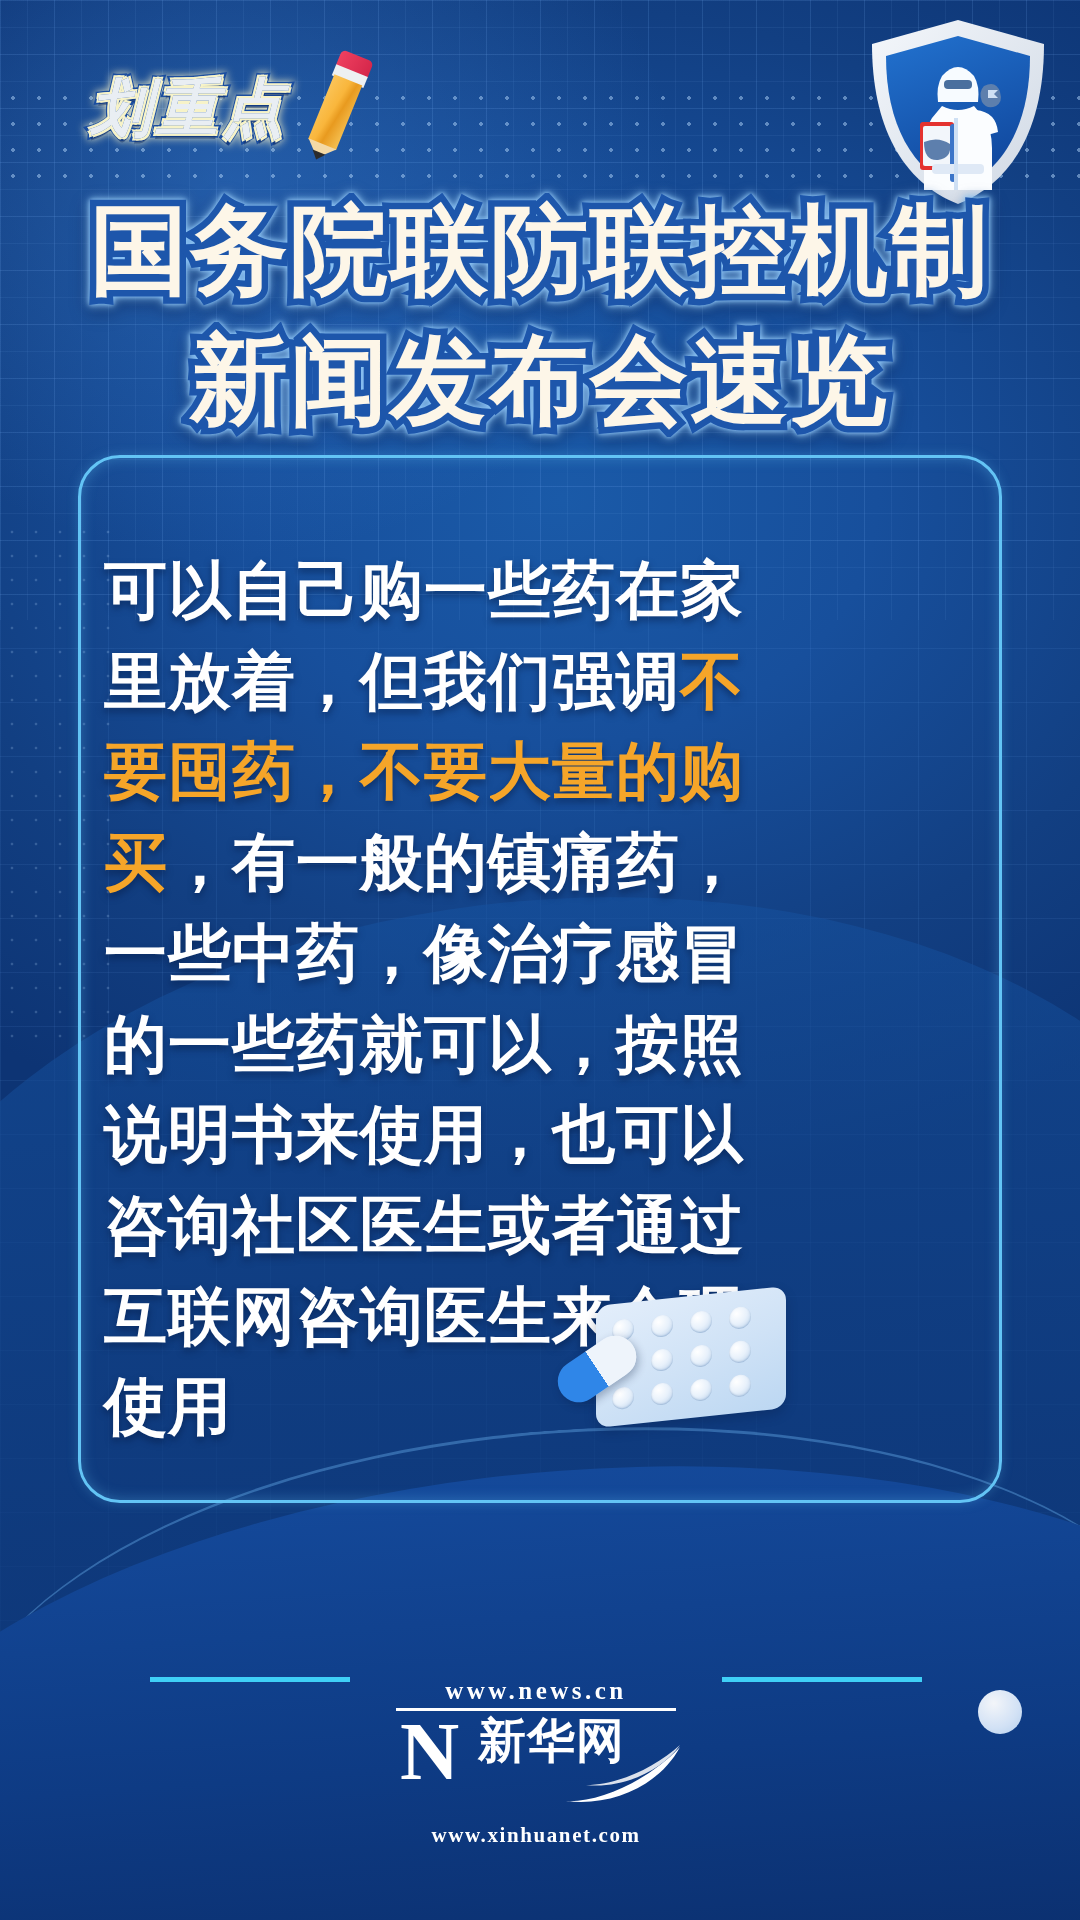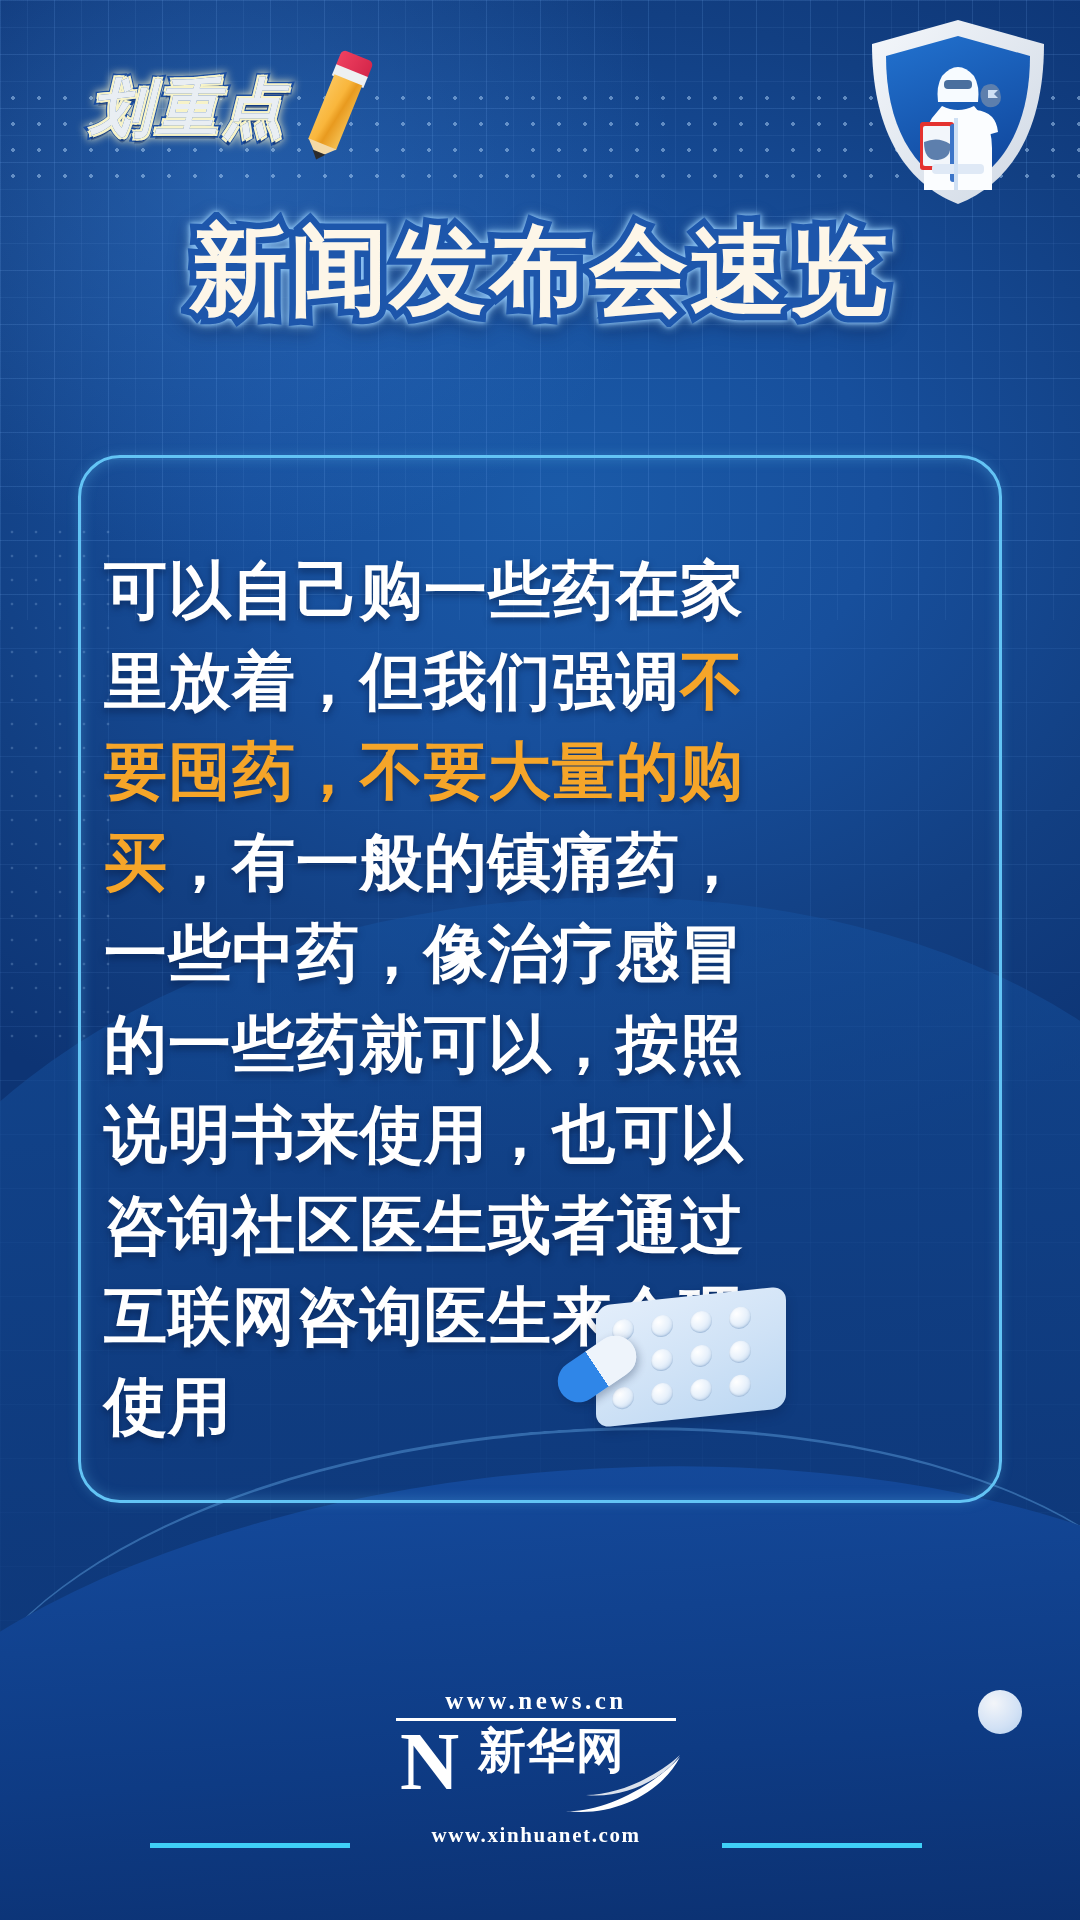--- a/index.html
+++ b/index.html
@@ -182,21 +182,21 @@
   .capsule {
     position:absolute; left:-42px; top:52px; width:86px; height:42px;
     border-radius:21px; transform:rotate(-34deg);
     background:linear-gradient(90deg,#2f86e8 0%,#2f86e8 50%,#eef4fb 50%,#eef4fb 100%);
     box-shadow:0 4px 9px rgba(6,26,64,.3);
   }
 
   
   .logo-wrap {
     position:absolute; left:0; bottom:72px; width:1072px;
-    display:flex; align-items:flex-end; justify-content:center; gap:0;
+    display:flex; align-items:flex-start; justify-content:center; gap:0;
   }
   .logo-rule { height:5px; width:200px; background:#3fd0f7; }
   .logo-rule.left { margin-right:36px; }
   .logo-rule.right { margin-left:36px; }
   .logo {
     position:relative; width:300px;
     display:flex; flex-direction:column; align-items:center;
   }
   .logo-top {
     font-size:25px; font-weight:bold; letter-spacing:3.5px; color:#fff;
@@ -213,21 +213,21 @@
     position:absolute; left:82px; top:2px;
     font-size:48px; font-weight:bold; color:#ffffff; letter-spacing:1px; line-height:1;
   }
   .logo-news {
     position:absolute; left:44px; top:44px;
     font-size:58px; font-weight:bold; color:#fff; letter-spacing:-1px; line-height:1;
     font-family:"Liberation Serif","DejaVu Serif",serif;
   }
   .logo-swoosh { position:absolute; right:-8px; top:30px; width:120px; height:62px; }
   .logo-bottom {
-    margin-top:2px;
+    margin-top:12px;
     font-size:21px; font-weight:bold; letter-spacing:1.6px; color:#fff;
     font-family:"Liberation Serif","DejaVu Serif",serif;
   }
   .corner-dot {
     position:absolute; right:58px; bottom:186px;
     width:44px;height:44px;border-radius:50%;
     background:radial-gradient(circle at 36% 30%, #ffffff 0%, #dceafb 60%, #bcd6f2 100%);
     opacity:.95;
   }
 </style>
@@ -285,20 +285,21 @@
         <rect x="65" y="112" width="28" height="40" rx="2" fill="#f2f6fb"></rect>
         <path d="M66 128 q14 -6 26 2 q2 14 -12 16 q-14 1 -14 -18 z" fill="#5d7fad"></path>
         <rect x="92" y="110" width="6" height="58" rx="3" fill="#3b74c8"></rect>
         <rect x="74" y="150" width="52" height="10" rx="4" fill="#dfe9f6"></rect>
         <rect x="96" y="104" width="4" height="72" fill="#cfe0f4"></rect>
       </g>
     </svg>
   </div>
 
   <div class="title">
+    <div class="line line1">国务院联防联控机制</div>
     <div class="line line2">新闻发布会速览</div>
   </div>
 
   <div class="card"></div>
   <div class="card-body">
     <p class="quote">
       <span>可以自己购一些药在家里放着，但我们强调</span><span class="hl">不要囤药，不要大量的购买</span><span>，有一般的镇痛药，一些中药，像治疗感冒的一些药就可以，按照说明书来使用，也可以咨询社区医生或者通过互联网咨询医生来合理使用</span>
     </p>
   </div>
 

